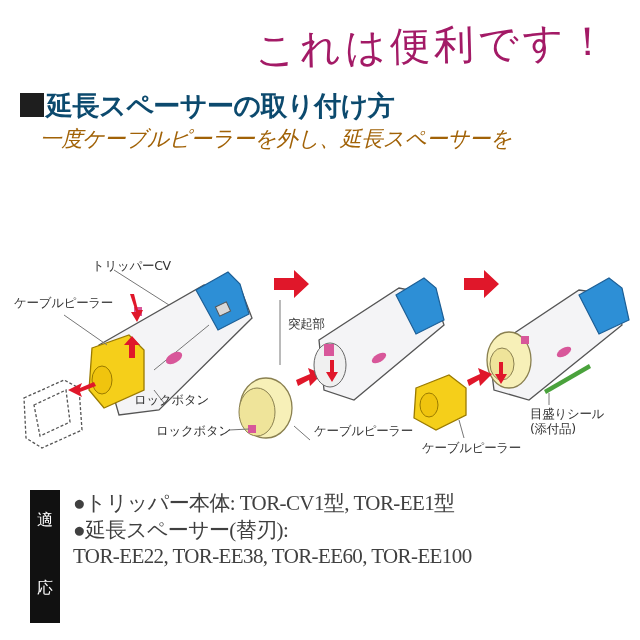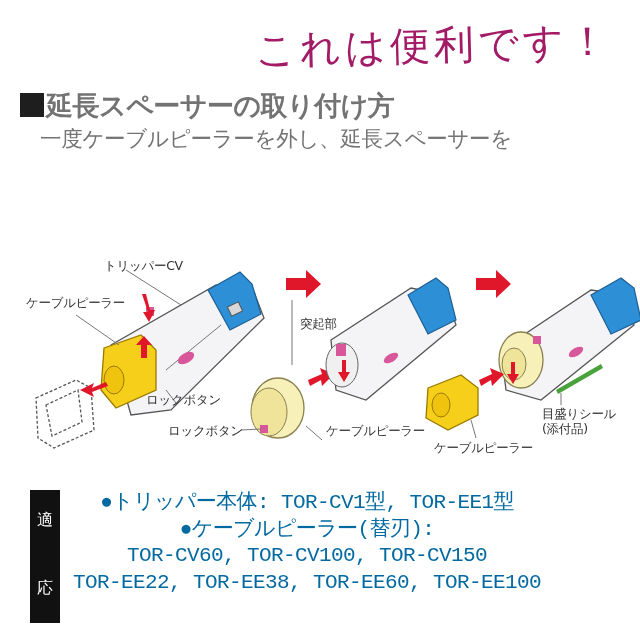--- a/index.html
+++ b/index.html
@@ -2,35 +2,35 @@
 <html><head>
 <meta charset="utf-8">
 <style>
   html, body { margin: 0; padding: 0; background: #ffffff; }
   body { width: 640px; height: 640px; position: relative; overflow: hidden;
          font-family: "DejaVu Sans", "Liberation Sans", sans-serif; color: #222; }
   .tagline { position: absolute; left: 255px; top: 18px; font-size: 40px; color: #a31a66;
              letter-spacing: 4px; font-weight: normal; transform: rotate(-1.5deg);
              font-family: "DejaVu Sans", sans-serif; }
   .heading { position: absolute; left: 20px; top: 88px; font-size: 27px; font-weight: bold;
-             color: #737373; letter-spacing: -0.5px; }
+             color: #0c4a6e; letter-spacing: -0.5px; }
   .heading .sq { display: inline-block; width: 24px; height: 24px; background: #1e1e1e;
                  vertical-align: -2px; margin-right: 2px; }
   .desc { position: absolute; left: 40px; top: 124px; font-size: 21.5px; line-height: 29px;
-          color: #737373; letter-spacing: -0.3px; }
+          color: #a16207; letter-spacing: -0.3px; font-style: italic; }
   .desc .note { font-size: 20px; }
-  .diagram { position: absolute; left: 16px; top: 240px; width: 548px; height: 230px; }
+  .diagram { position: absolute; left: 4px; top: 240px; width: 548px; height: 230px; }
   .diagram svg { position: absolute; left: 0; top: 0; }
   .lbl { position: absolute; font-size: 12.5px; color: #333; white-space: nowrap; letter-spacing: -0.3px; }
   .compat { position: absolute; left: 0; top: 490px; width: 640px; height: 140px; }
   .compat .bar { position: absolute; left: 30px; top: 0; width: 30px; height: 133px; background: #111;
                  color: #fff; font-size: 16px; }
   .compat .bar span { position: absolute; left: 7px; }
   .compat .lines { position: absolute; left: 73px; top: 0; font-size: 21px; line-height: 26.5px;
-                   color: #0369a1; letter-spacing: -0.6px; font-family: Liberation Mono, monospace; text-align: center; }
+                   color: #404040; letter-spacing: -0.6px; font-family: Liberation Serif, serif; }
 </style>
 </head>
 <body>
 
 <div class="tagline">これは便利です！</div>
 
 <div class="heading">
   <span class="sq"></span><span>延長スペーサーの取り付け方</span>
 </div>
 
@@ -123,17 +123,16 @@
   <div class="lbl" style="left:526px;top:181px">(添付品)</div>
 </div>
 
 <div class="compat">
   <div class="bar">
     <span style="top:20px">適</span>
     <span style="top:88px">応</span>
   </div>
   <div class="lines">
     <div>●トリッパー本体: TOR-CV1型, TOR-EE1型</div>
-    <div>●ケーブルピーラー(替刃):</div>
-    <div>TOR-CV60, TOR-CV100, TOR-CV150</div>
+    <div>●延長スペーサー(替刃):</div>
     <div>TOR-EE22, TOR-EE38, TOR-EE60, TOR-EE100</div>
   </div>
 </div>
 
 </body></html>

